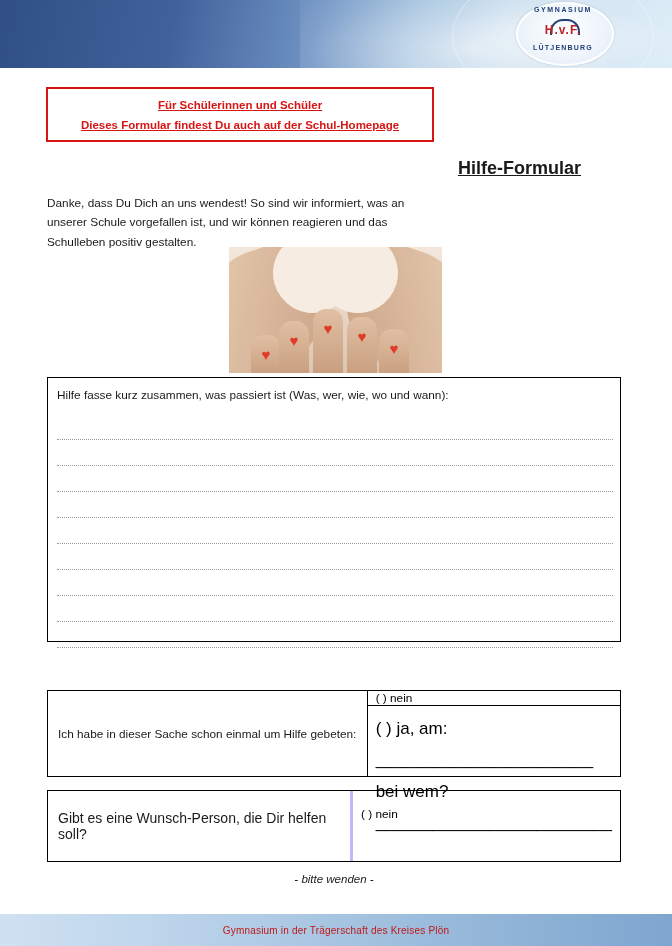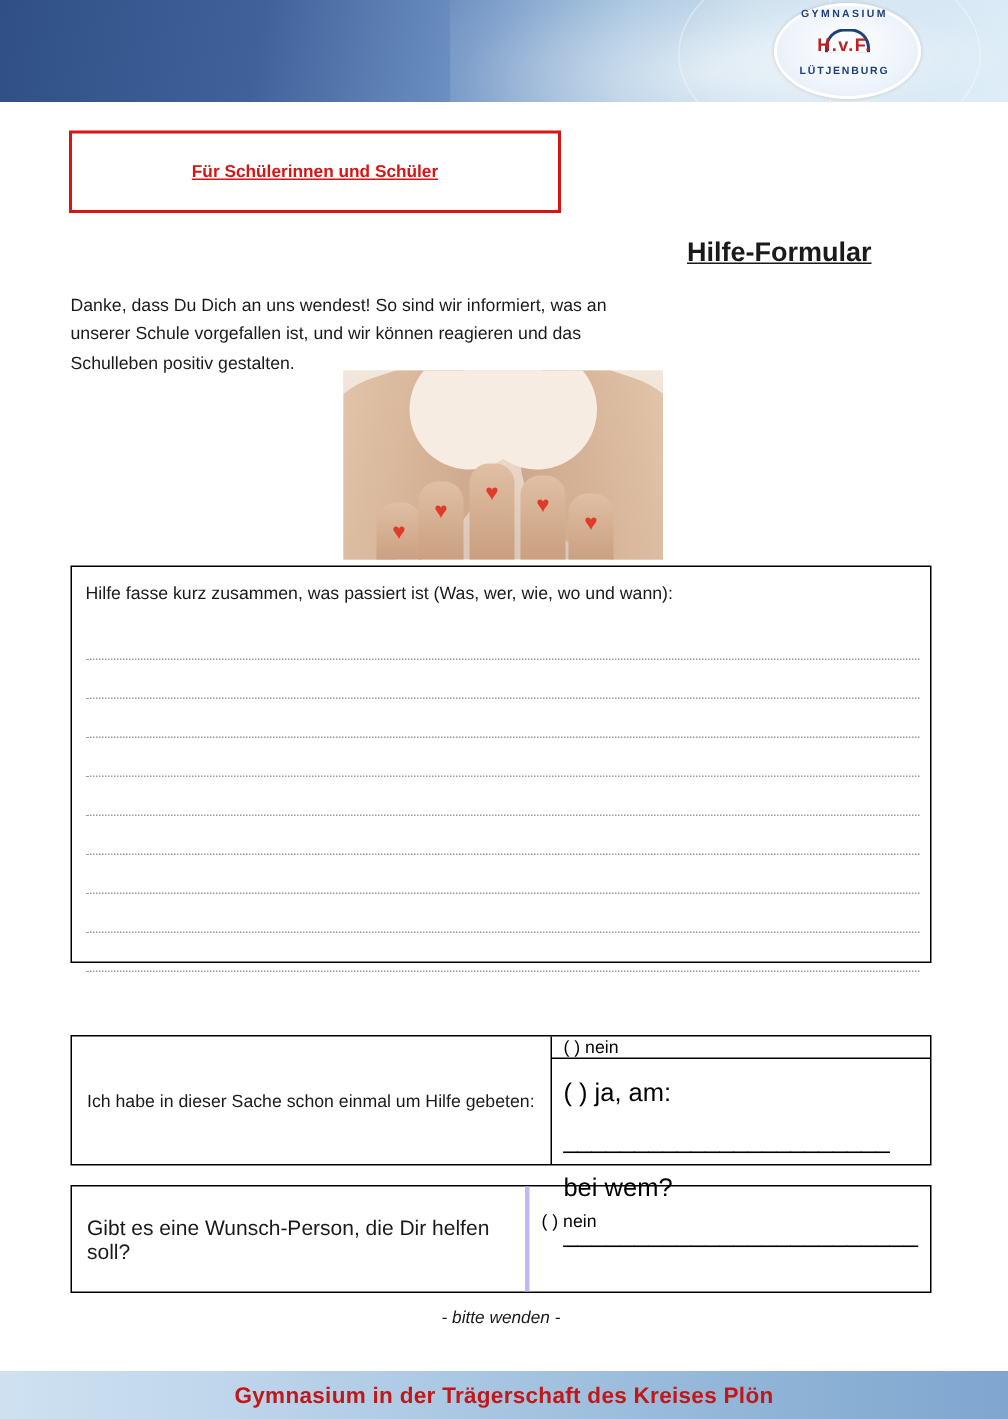--- a/index.html
+++ b/index.html
@@ -109,21 +109,21 @@
     position: absolute;
     left: 0; top: 68px;
     width: 672px;
     height: 846px;
     background: #ffffff;
   }
 
   .redbox {
     position: absolute;
     left: 46px; top: 19px;
-    width: 328px;
+    width: 388px;
     height: 55px;
     border: 2px solid #d81515;
     box-sizing: border-box;
     display: flex;
     flex-direction: column;
     justify-content: center;
     align-items: center;
     gap: 8px;
   }
   .redbox .line {
@@ -327,22 +327,22 @@
   .footer {
     position: absolute;
     left: 0; top: 914px;
     width: 672px; height: 32px;
     background: linear-gradient(90deg, #cfe1f1 0%, #bfd6ec 22%, #a8c6e2 48%, #93b6d8 72%, #7ea6cf 100%);
     display: flex;
     align-items: center;
     justify-content: center;
   }
   .footer .txt {
-    font-size: 15px;
-    font-weight: bold;
+    font-size: 10px;
+    font-weight: normal;
     color: #c01818;
     letter-spacing: 0.2px;
   }
 </style>
 </head>
 <body>
 
 <div class="header">
   <div class="sheen"></div>
   <div class="sheen2"></div>
@@ -353,20 +353,21 @@
     <div class="logo-arch"></div>
     <div class="logo-mid">H.v.F.</div>
     <div class="logo-bot">LÜTJENBURG</div>
   </div>
 </div>
 
 <div class="page">
 
   <div class="redbox">
     <div class="line">Für Schülerinnen und Schüler</div>
+    <div class="line">Dieses Formular findest Du auch auf der Schul-Homepage</div>
   </div>
 
   <div class="doc-title">Hilfe-Formular</div>
 
   <div class="intro">Danke, dass Du Dich an uns wendest! So sind wir informiert, was an unserer Schule vorgefallen ist, und wir können reagieren und das Schulleben positiv gestalten.</div>
 
   <div class="photo">
     <div class="bg"></div>
     <div class="armL"></div>
     <div class="armR"></div>

